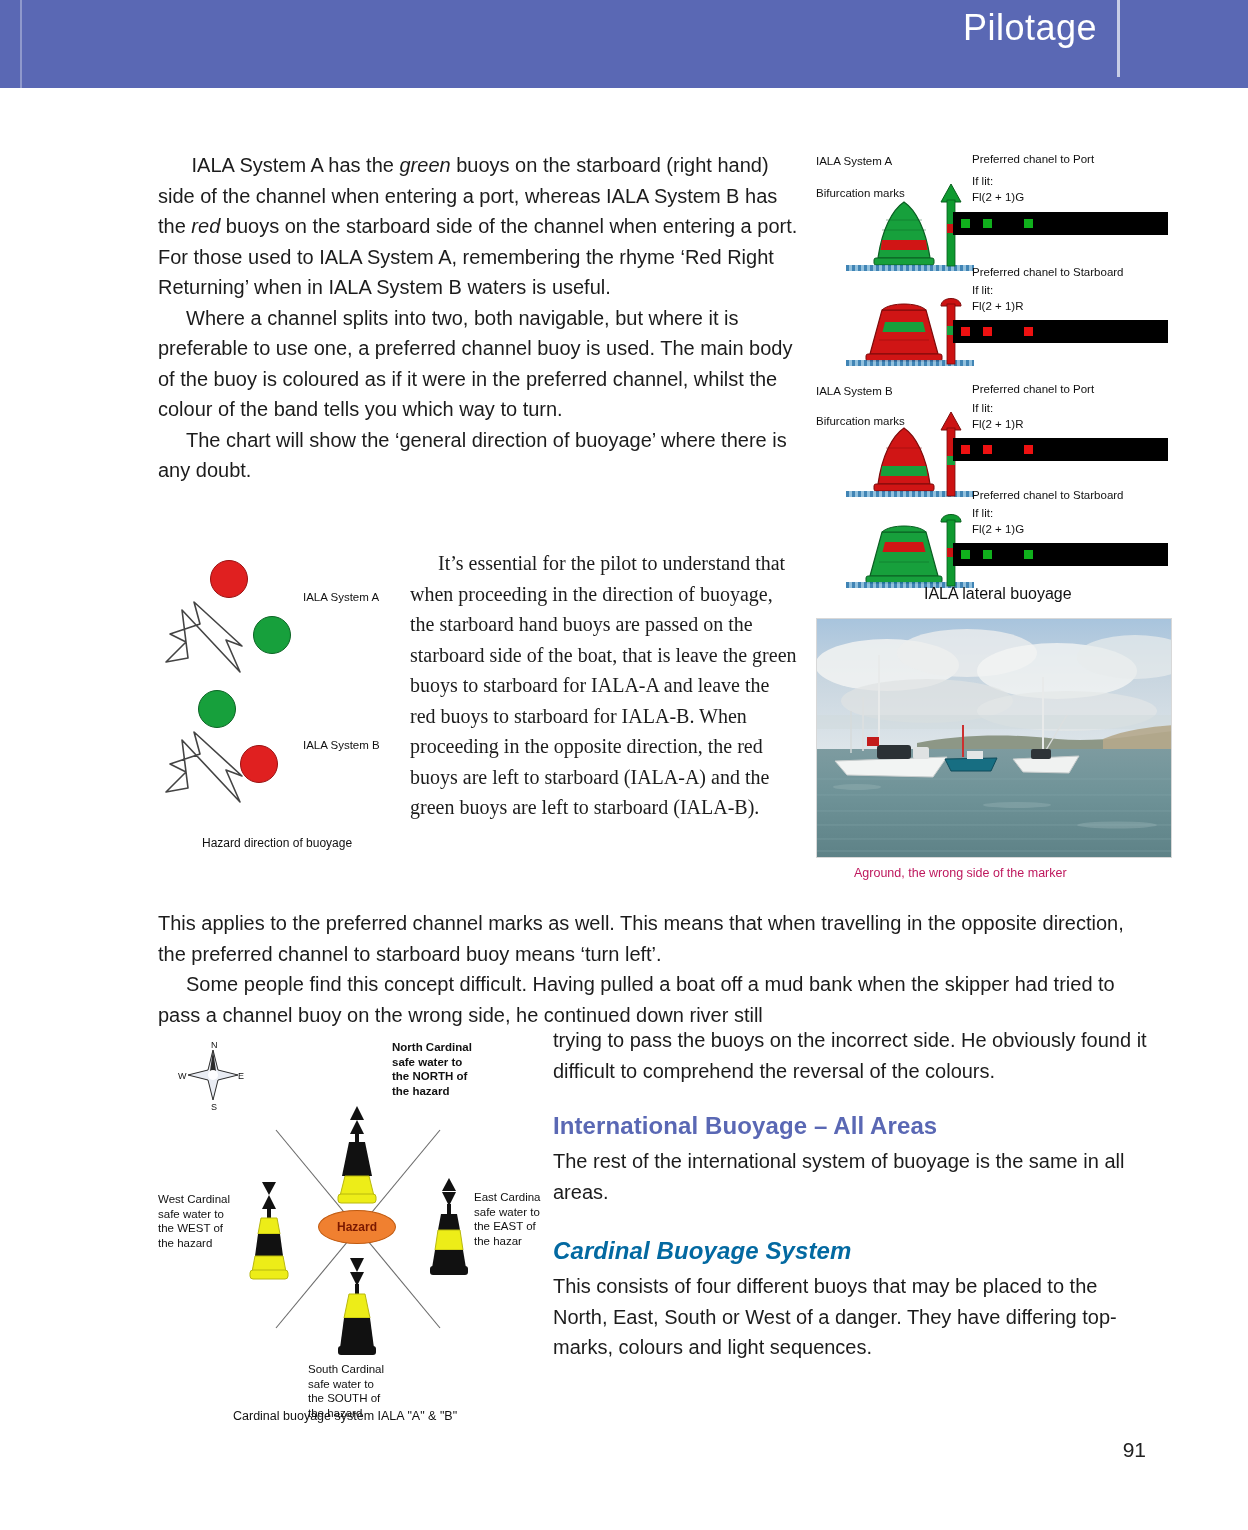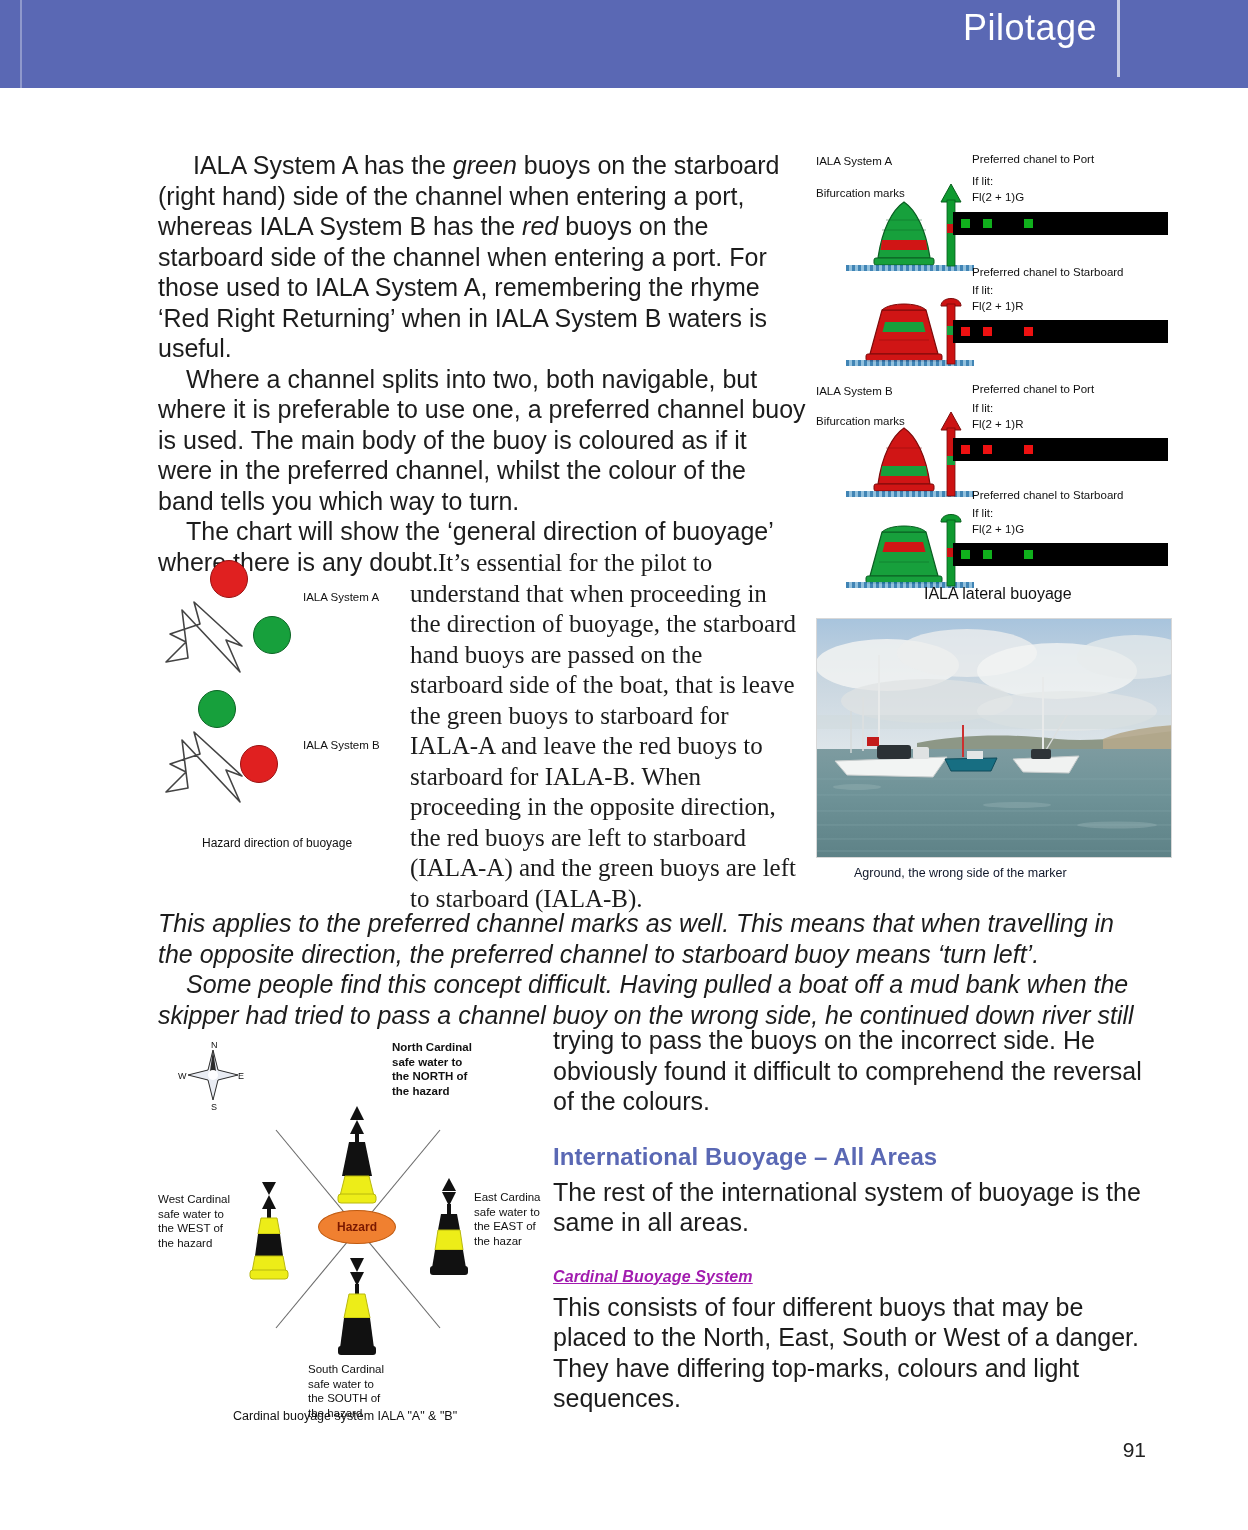--- a/index.html
+++ b/index.html
@@ -31,58 +31,58 @@
     font-size:36px; font-weight:300; letter-spacing:.5px;
     font-family:"Liberation Sans", sans-serif;
   }
   #header-divider{
     width:3px; height:78px; background:#c7cde6;
     margin:0 20px; align-self:flex-start; position:relative; top:-8px;
   }
 
   
   .body-text{
-    font-size:25px;
+    font-size:20px;
     line-height:30.5px;
     color:#1c1c1c;
     text-align:left;
   }
   .indent::before{ content:""; display:inline-block; width:28px; }
 
   
   #col-left-top{
     position:absolute; left:158px; top:150px; width:648px;
   }
   #col-left-top p{ margin:0; }
 
   
   #wrap-right-para{
     position:absolute; left:410px; top:548px; width:388px;
   }
   #wrap-right-para p{ margin:0;font-family:Liberation Serif, serif; }
 
   
   #full-width-para{
-    position:absolute; left:158px; top:908px; width:988px;font-style:italic;
+    position:absolute; left:158px; top:908px; width:988px;
   }
   #full-width-para p{ margin:0; }
 
   
   #col-right-lower{
     position:absolute; left:553px; top:1025px; width:594px;
   }
   #col-right-lower p{ margin:0; }
 
   h2.sec-head{
     font-size:24px; font-weight:bold; color:#5a68b4;
     margin:26px 0 6px 0; letter-spacing:.1px;
   }
   h3.sub-head{
-    font-size:16px; font-weight:bold; font-style:italic; color:#a21caf;
-    margin:30px 0 6px 0; letter-spacing:.1px;text-decoration:underline;
+    font-size:24px; font-weight:bold; font-style:italic; color:#0369a1;
+    margin:30px 0 6px 0; letter-spacing:.1px;
   }
 
   #page-number{
     position:absolute; right:102px; top:1438px;
     font-size:21px; color:#222;
   }
 
   
   #fig-bifurcation{
     position:absolute; left:812px; top:148px; width:360px; height:465px;
@@ -127,21 +127,21 @@
 
   
   #fig-photo{
     position:absolute; left:816px; top:618px; width:356px; height:272px;
   }
   #photo-frame{
     position:absolute; left:0; top:0; width:356px; height:240px;
     overflow:hidden; border:1px solid #d8d8d8;
   }
   #fig-photo .caption{
-    position:absolute; left:38px; top:248px; font-size:12.5px; color:#0f172a;
+    position:absolute; left:38px; top:248px; font-size:12.5px; color:#be185d;
   }
 </style>
 </head>
 <body>
 
 <div id="header-bar">
   <div class="left-rule"></div>
   <div id="header-title-wrap">
     <span class="hdr-txt">Pilotage</span>
     <span id="header-divider"></span>

